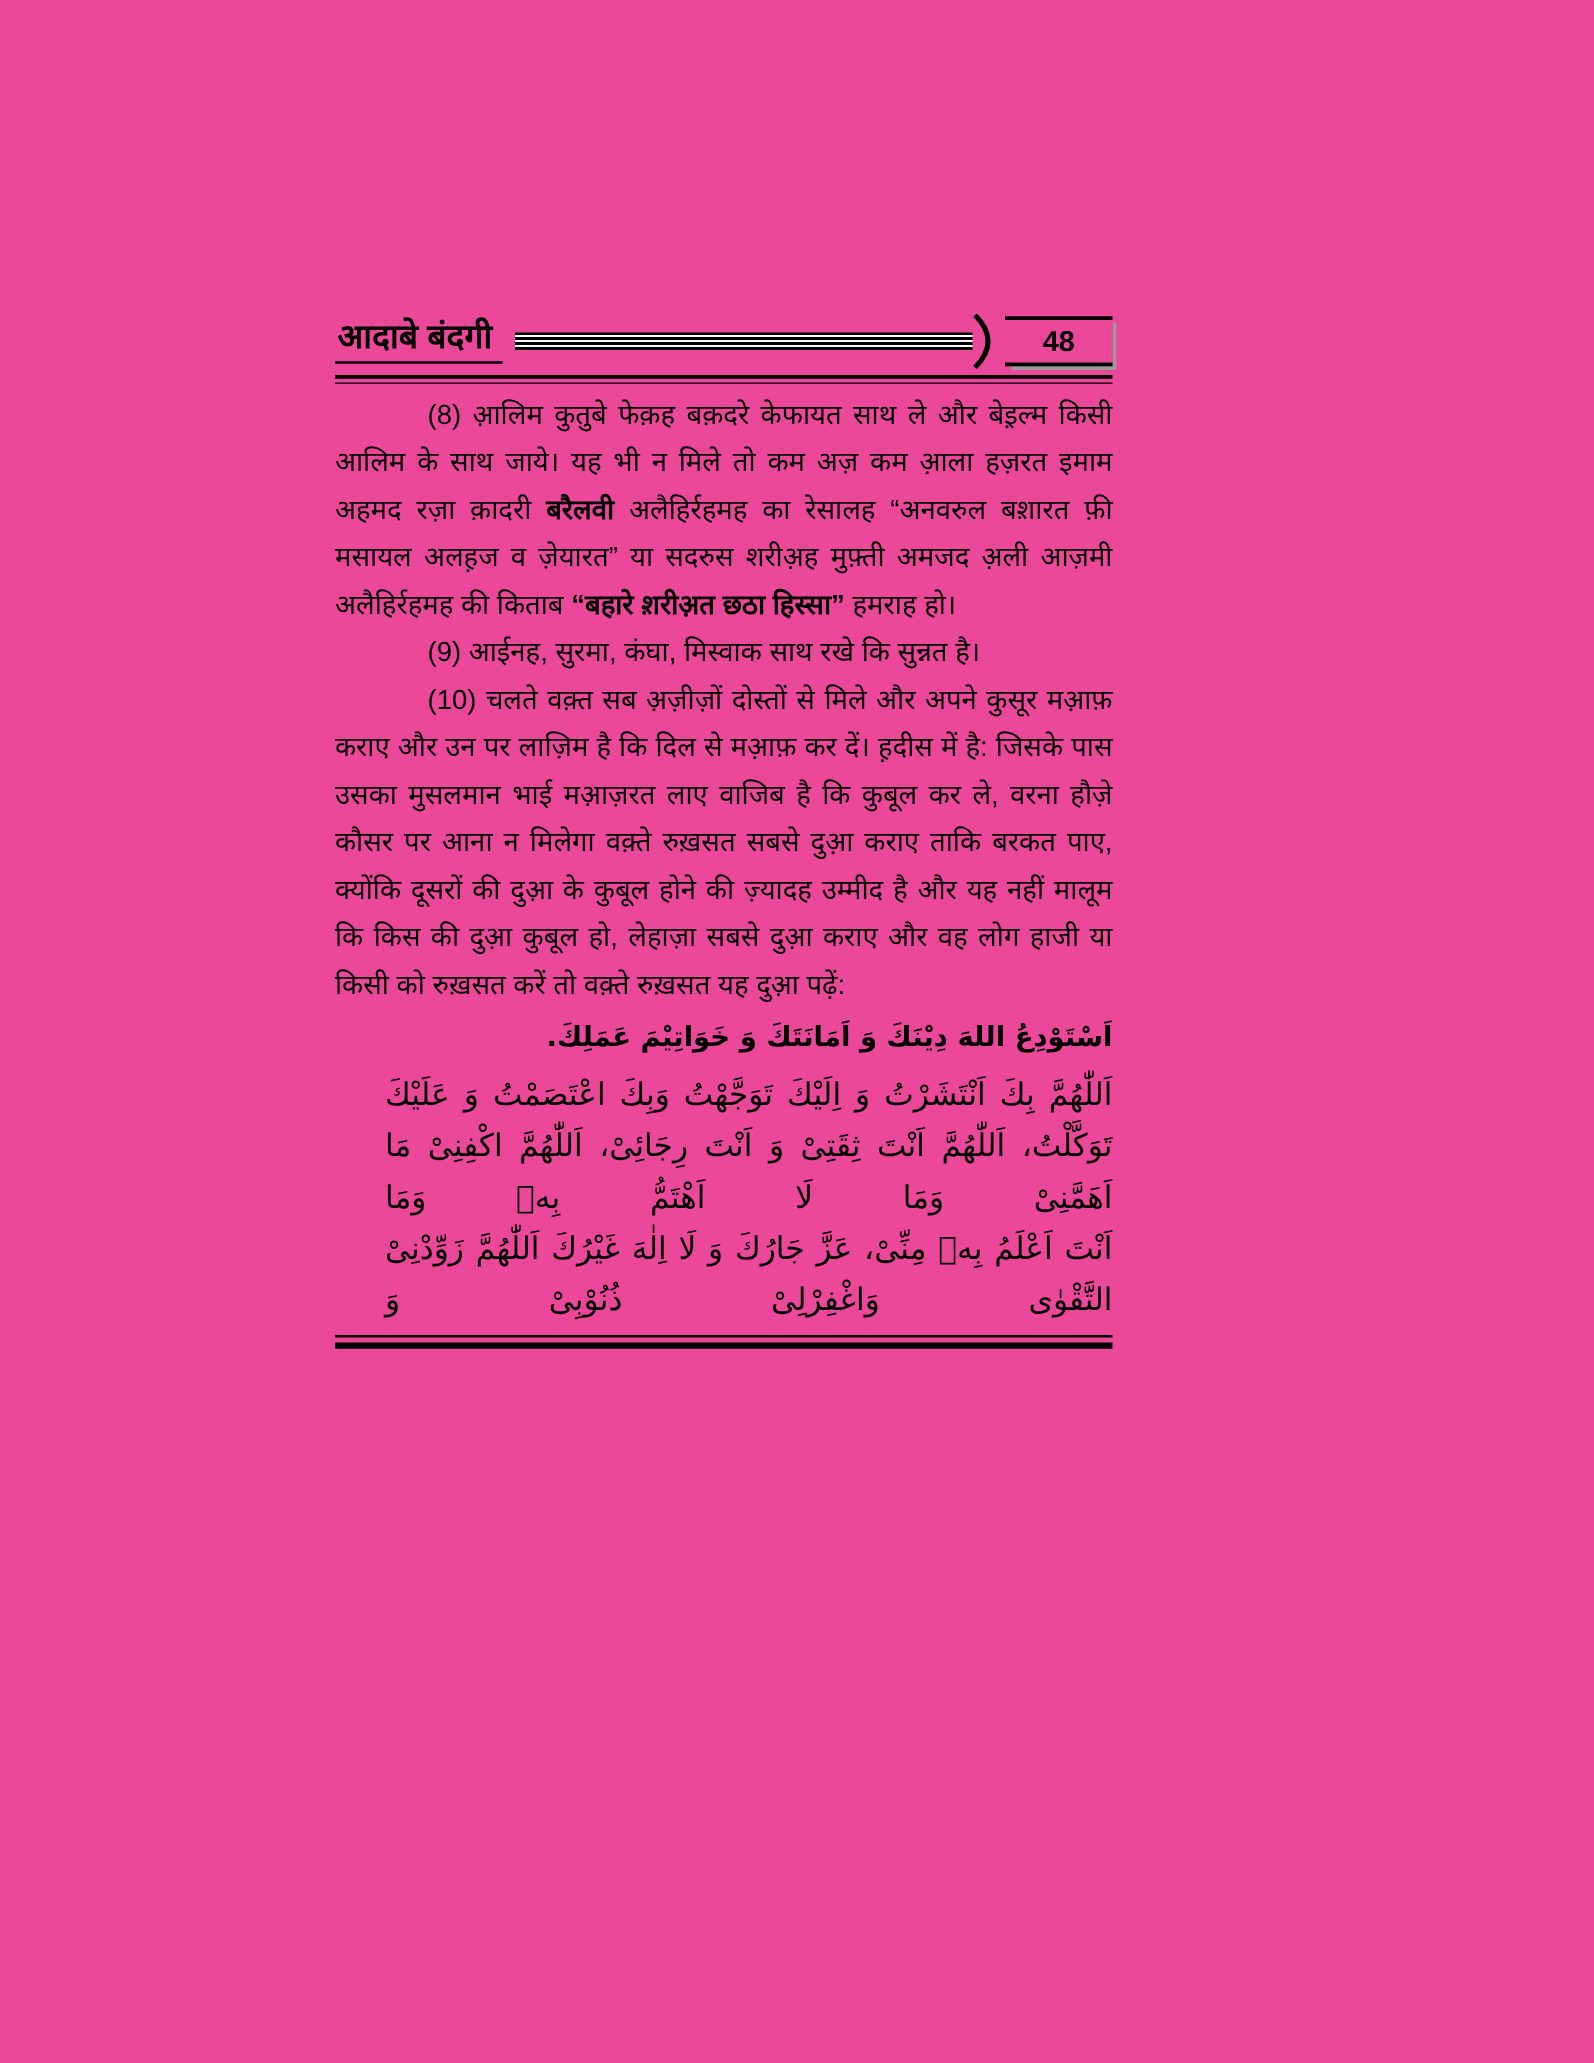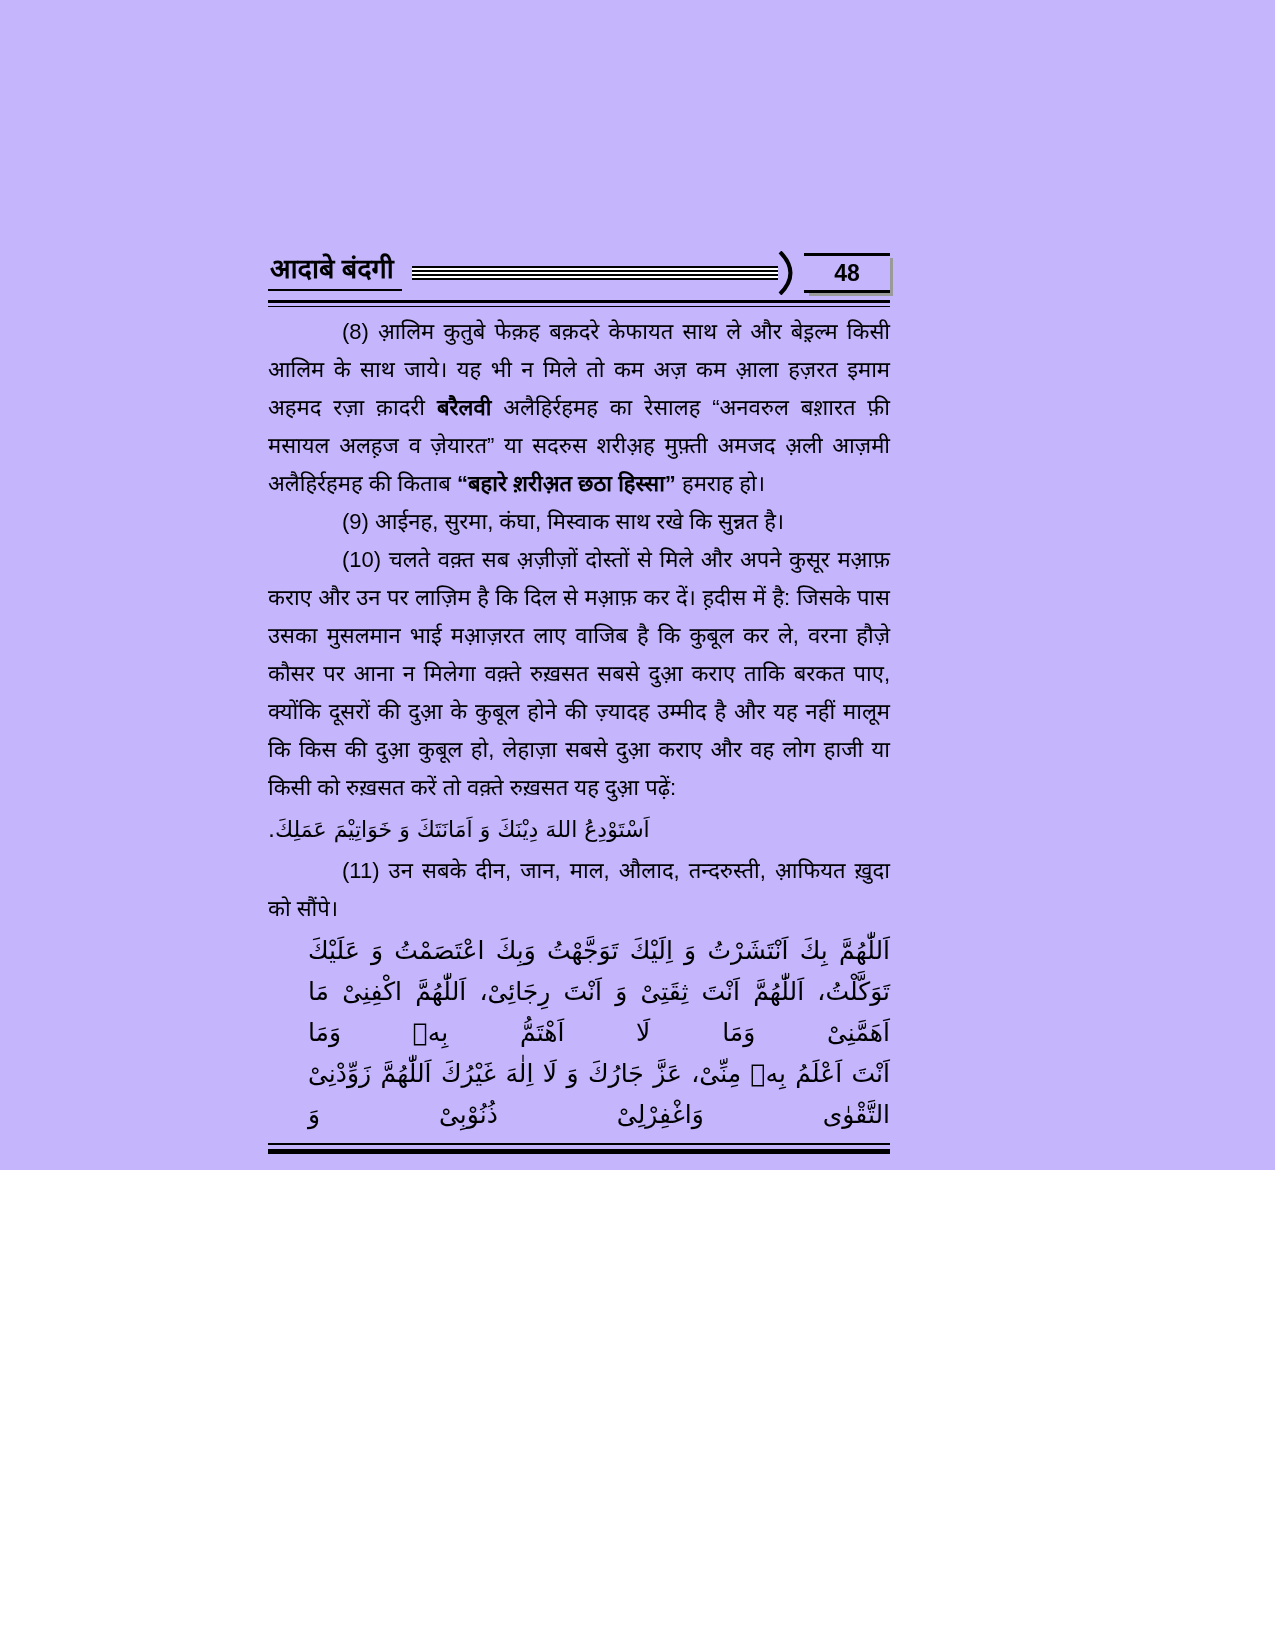--- a/index.html
+++ b/index.html
@@ -3,22 +3,22 @@
 <meta charset="utf-8">
 <style>
   html, body {
     margin: 0;
     padding: 0;
     background: #ffffff;
   }
   .page {
     position: relative;
     width: 1275px;
-    height: 1170px;
-    background: #c4b5fd;
+    height: 1650px;
+    background: #ec4899;
     color: #000000;
     font-family: "Liberation Sans", "DejaVu Sans", sans-serif;
     overflow: hidden;
   }
   .content {
     position: absolute;
     left: 268px;
     top: 250px;
     width: 622px;
   }
@@ -82,25 +82,26 @@
   }
   .b { font-weight: bold; }
   .ar-inline {
     font-family: "DejaVu Sans", sans-serif;
     direction: rtl;
     unicode-bidi: isolate;
     font-size: 22px;
   }
   .para.arabic-center {
     direction: rtl;
-    text-align: left;
+    text-align: right;
     font-family: "DejaVu Sans", sans-serif;
     font-size: 24px;
     line-height: 44px;
     text-indent: 0;
+    font-weight: bold;
   }
   .para.arabic-block {
     direction: rtl;
     font-family: "DejaVu Sans", sans-serif;
     font-size: 25px;
     line-height: 41px;
     margin-top: 2px;
   }
   .ar-line {
     text-align: justify;
@@ -132,21 +133,20 @@
       </span>
     </div>
 
     <div class="header-rule"></div>
 
     <div class="body-text">
         <div class="para hindi"><span>(8) आ़लिम कुतुबे फेक़ह बक़दरे केफायत साथ ले और बेइ़ल्म किसी आलिम के साथ जाये। यह भी न मिले तो कम अज़ कम आ़ला हज़रत इमाम अहमद रज़ा क़ादरी </span><span class="b">बरैलवी</span><span> अलैहिर्रहमह का रेसालह “अनवरुल बश़ारत फ़ी मसायल अलह़ज व ज़ेयारत” या सदरुस शरीअ़ह मुफ़्ती अमजद अ़ली आज़मी अलैहिर्रहमह की किताब </span><span class="b">“बहारे श़रीअ़त छठा हिस्सा”</span><span> हमराह हो।</span></div>
         <div class="para hindi"><span>(9) आईनह, सुरमा, कंघा, मिस्वाक साथ रखे कि सुन्नत है।</span></div>
         <div class="para hindi"><span>(10) चलते वक़्त सब अ़ज़ीज़ों दोस्तों से मिले और अपने कुसूर मआ़फ़ कराए और उन पर लाज़िम है कि दिल से मआ़फ़ कर दें। ह़दीस में है: जिसके पास उसका मुसलमान भाई मआ़ज़रत लाए वाजिब है कि कुबूल कर ले, वरना हौज़े कौसर पर आना न मिलेगा वक़्ते रुख़सत सबसे दुआ़ कराए ताकि बरकत पाए, क्योंकि दूसरों की दुआ़ के कुबूल होने की ज़्यादह उम्मीद है और यह नहीं मालूम कि किस की दुआ़ कुबूल हो, लेहाज़ा सबसे दुआ़ कराए और वह लोग हाजी या किसी को रुख़सत करें तो वक़्ते रुख़सत यह दुआ़ पढ़ें:</span></div>
         <div class="para arabic-center"><span class="ar-inline">اَسْتَوْدِعُ اللهَ دِيْنَكَ وَ اَمَانَتَكَ وَ خَوَاتِيْمَ عَمَلِكَ.</span></div>
-        <div class="para hindi"><span>(11) उन सबके दीन, जान, माल, औलाद, तन्दरुस्ती, आ़फियत ख़ुदा को सौंपे।</span></div>
         <div class="para arabic-block">
           <div class="ar-line">اَللّٰهُمَّ بِكَ اَنْتَشَرْتُ وَ اِلَيْكَ تَوَجَّهْتُ وَبِكَ اعْتَصَمْتُ وَ عَلَيْكَ</div>
           <div class="ar-line">تَوَكَّلْتُ، اَللّٰهُمَّ اَنْتَ ثِقَتِىْ وَ اَنْتَ رِجَائِىْ، اَللّٰهُمَّ اكْفِنِىْ مَا اَهَمَّنِىْ وَمَا لَا اَهْتَمُّ بِهٖ وَمَا</div>
           <div class="ar-line">اَنْتَ اَعْلَمُ بِهٖ مِنِّىْ، عَزَّ جَارُكَ وَ لَا اِلٰهَ غَيْرُكَ اَللّٰهُمَّ زَوِّدْنِىْ التَّقْوٰى وَاغْفِرْلِىْ ذُنُوْبِىْ وَ</div>
         </div>
       </div>
 
     <div class="footer-rule"></div>
 
   </div>

